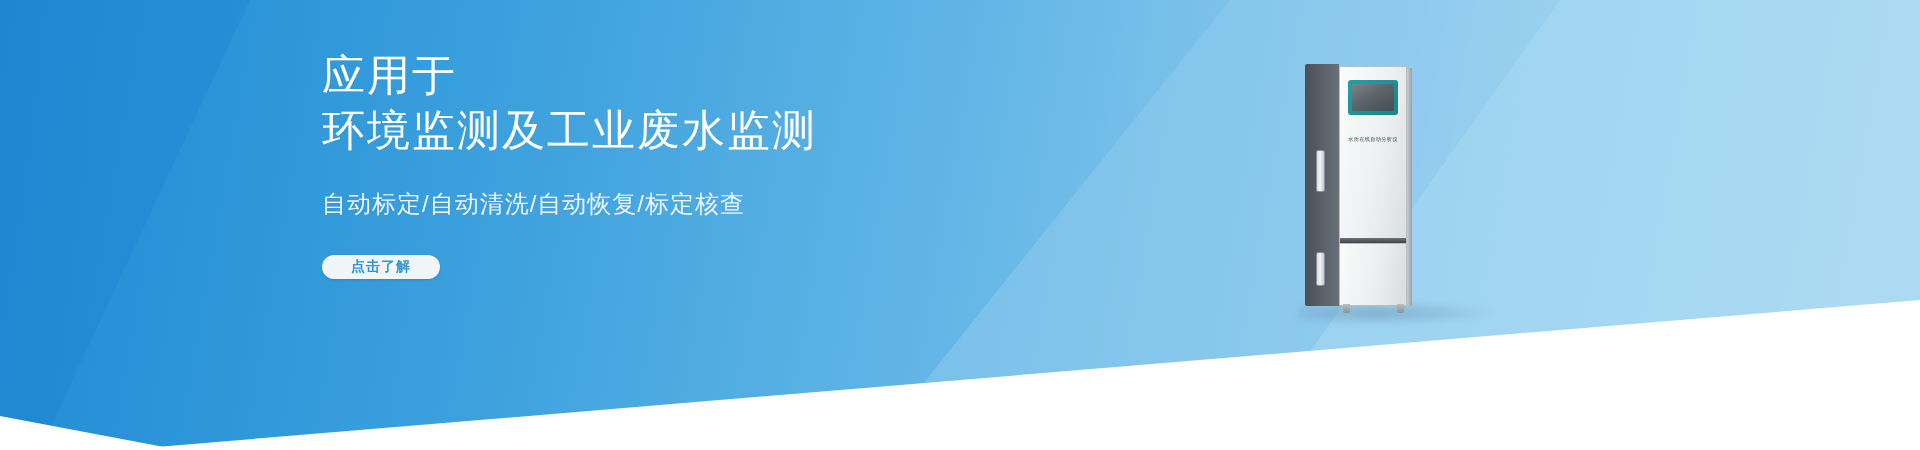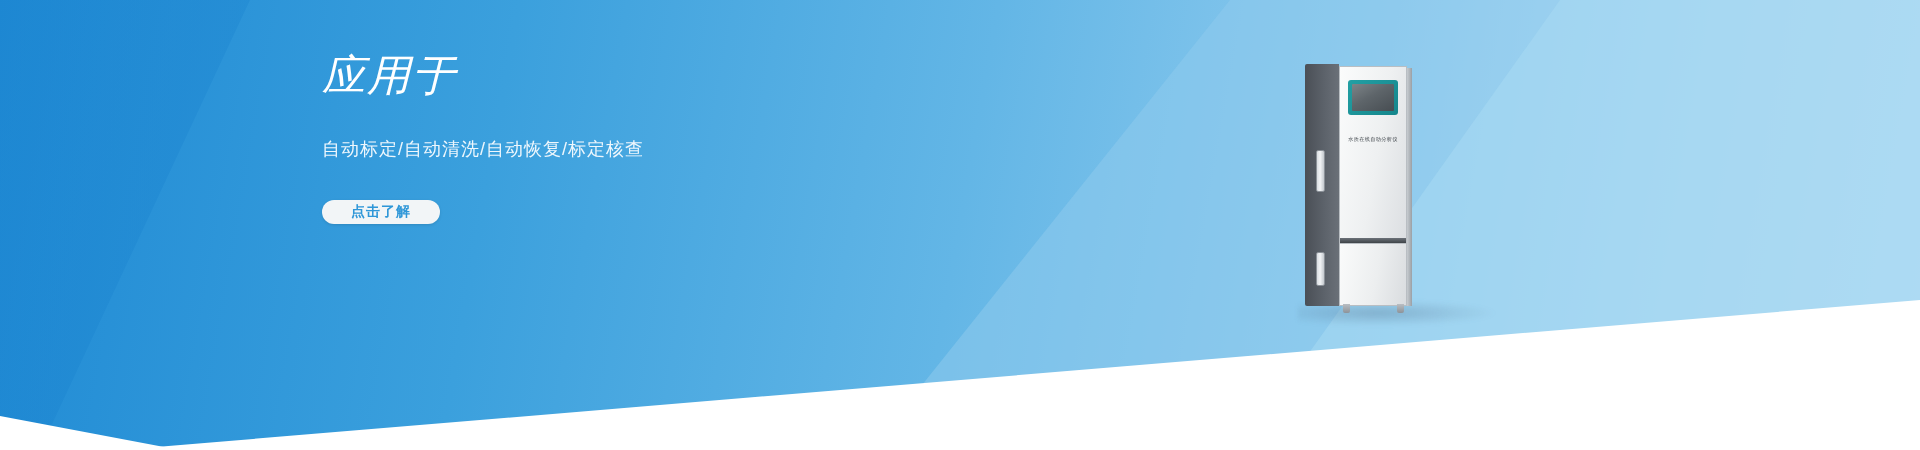--- a/index.html
+++ b/index.html
@@ -61,26 +61,25 @@
     left:322px; top:48px;
     width:760px;
   }
   .headline {
     color:#ffffff;
     font-size:43px;
     font-weight:400;
     line-height:55px;
     letter-spacing:2px;
     white-space:nowrap;
-    font-style:italic;
   }
   .subtitle {
     margin-top:33px;
     color:#eef7fd;
-    font-size:18px;
+    font-size:24px;
     font-weight:400;
     letter-spacing:1px;
     line-height:26px;
   }
   .cta {
     display:inline-flex;
     align-items:center;
     justify-content:center;
     margin-top:38px;
     width:118px; height:24px;
@@ -202,20 +201,21 @@
 
   <div class="bg-base"></div>
   <div class="bg-wedge-light"></div>
   <div class="bg-wedge-light2"></div>
   <div class="bg-sweep-dark"></div>
   <div class="bg-white-diag"></div>
   <div class="bg-white-corner"></div>
 
   <div class="content">
     <div class="headline">应用于</div>
+    <div class="headline">环境监测及工业废水监测</div>
     <div class="subtitle">自动标定/自动清洗/自动恢复/标定核查</div>
     <button class="cta">点击了解</button>
   </div>
 
   <div class="m-shadow"></div>
 
   <div class="machine">
     <div class="m-side">
       <div class="m-side-handle"></div>
       <div class="m-side-handle2"></div>

